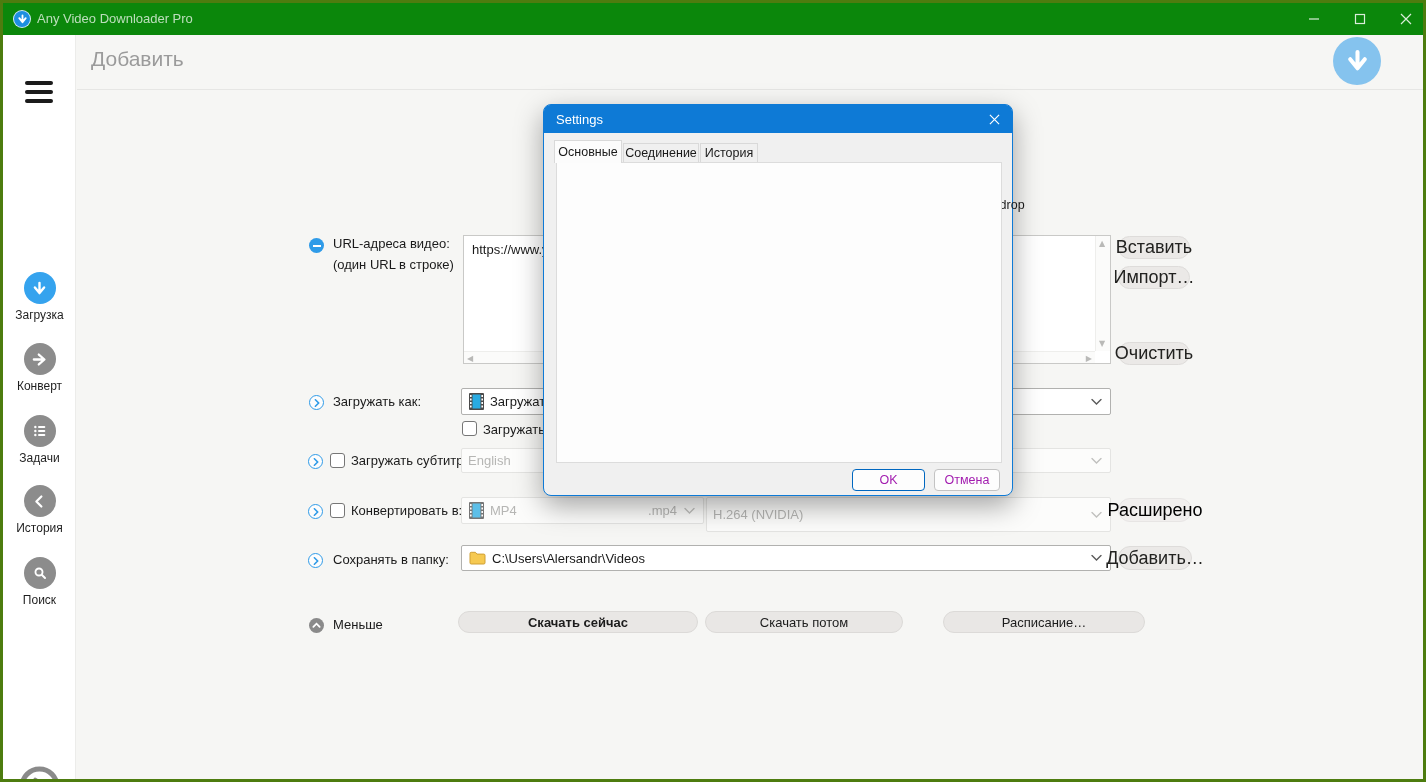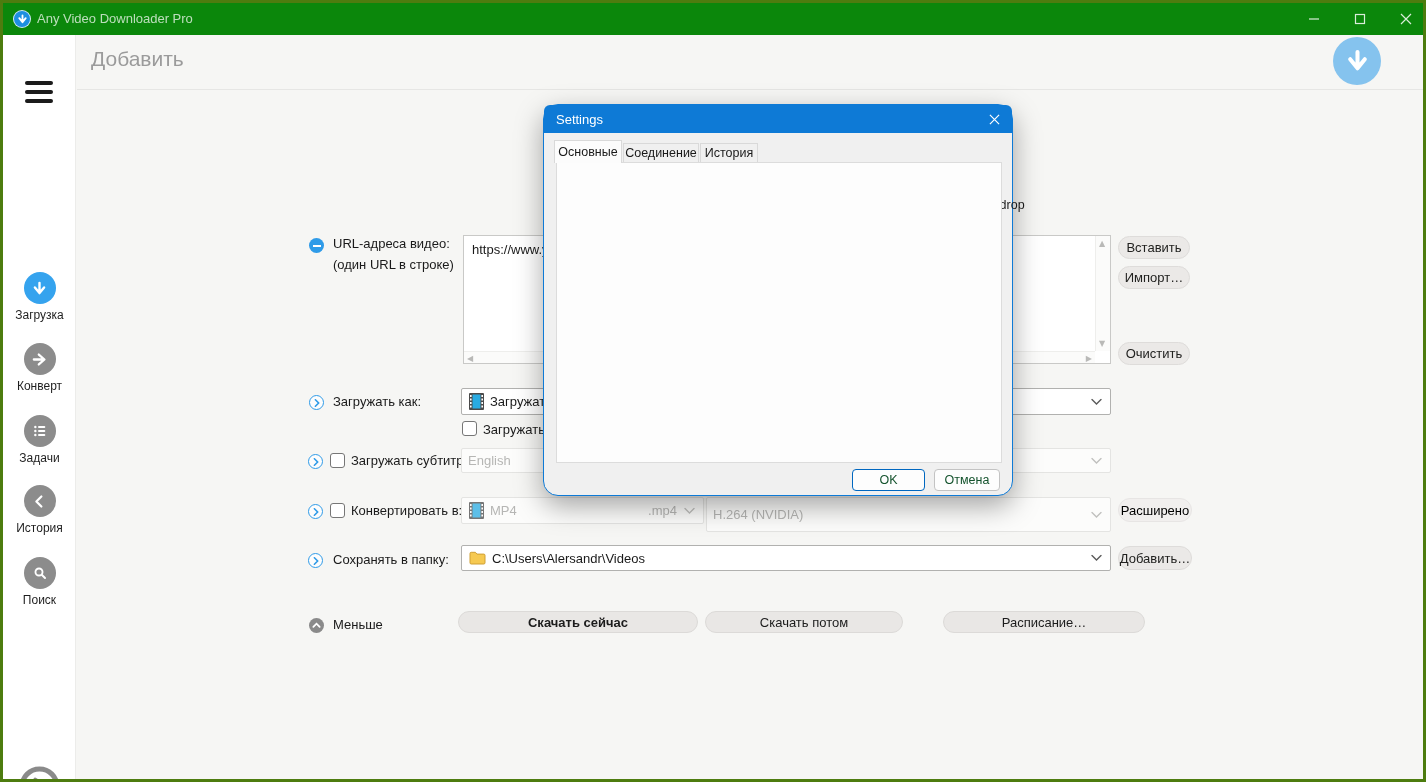--- a/index.html
+++ b/index.html
@@ -48,57 +48,57 @@
   .urlbox { position:absolute; left:460px; top:232px; width:648px; height:129px; background:#ffffff;
             border:1px solid #c9c9c7; }
   .url-text { position:absolute; left:8px; top:6px; font-size:13px; color:#1a1a1a; white-space:nowrap; }
   .vscroll { position:absolute; right:0; top:0; bottom:12px; width:15px; background:#fbfbfa;
              border-left:1px solid #eeeeec; }
   .hscroll { position:absolute; left:0; right:15px; bottom:0; height:12px; background:#fbfbfa;
              border-top:1px solid #eeeeec; }
   .sarrow { position:absolute; font-family:"DejaVu Sans", sans-serif; font-size:8px; color:#b9b9b7; }
 
   .pill { position:absolute; height:23px; background:#ebe9e7; border:1px solid #dedcda; border-radius:12px;
-          font-size:13px; color:#222220; display:flex; align-items:center; justify-content:center; cursor:pointer; }
+          font-size:18px; color:#222220; display:flex; align-items:center; justify-content:center; cursor:pointer; }
   .pill.disabled { color:#000000; background:#f1efee; border-color:#e7e5e4; cursor:default; }
   .action { position:absolute; top:608px; height:22px; background:#e9e7e5; border:1px solid #dcdad8;
             border-radius:14px; font-size:13px; color:#1c1c1c; display:flex; align-items:center;
             justify-content:center; cursor:pointer; }
 
   .combo { position:absolute; background:#ffffff; border:1px solid #b1b1af; border-radius:2px;
            display:flex; align-items:center; font-size:13px; color:#1a1a1a; }
   .combo.disabled { background:#fcfcfb; border-color:#e4e4e2; color:#b6b6b4; }
   .combo .ctext { margin-left:6px; white-space:nowrap; overflow:hidden; }
   .combo .chev { position:absolute; right:8px; top:50%; transform:translateY(-50%); }
   .cb { width:15px; height:15px; border:1px solid #767676; border-radius:3px; background:#fff;
         display:inline-flex; align-items:center; justify-content:center; flex:none; }
   .cb.checked { background:#0067c0; border-color:#0067c0; }
   .cb.checked::after { content:"✓"; color:#fff; font-size:11px; line-height:1; }
   .cb-abs { position:absolute; }
   .cb-label { position:absolute; font-size:13px; color:#1a1a1a; white-space:nowrap; }
 
   
   .dialog { position:absolute; left:540px; top:101px; width:470px; height:392px; background:#f0f0f0;
-            border:1.5px solid #0e7ad6; border-radius:15px; box-shadow:0 10px 28px rgba(0,0,0,.35); z-index:10;padding-left:48px; }
+            border:1.5px solid #0e7ad6; border-radius:8px; box-shadow:0 10px 28px rgba(0,0,0,.35); z-index:10;padding-left:48px; }
   .dlg-titlebar { position:absolute; left:0; top:0; right:0; height:28px; background:#0e7ad6;
                   border-radius:6px 6px 0 0; display:flex; align-items:center; }
   .dlg-title { margin-left:12px; font-size:13px; color:#ffffff; }
   .dlg-close { position:absolute; right:6px; top:3px; width:24px; height:22px; display:flex;
                align-items:center; justify-content:center; cursor:pointer; }
   .tab { position:absolute; font-size:12.5px; color:#1a1a1a; text-align:center; cursor:pointer;
          border:1px solid #d9d9d9; background:#f0f0f0; line-height:19px; }
   .tab.active { background:#fcfcfc; border-bottom:none; line-height:22px; z-index:3; }
   .dlg-panel { position:absolute; left:12px; top:57px; width:446px; height:301px; background:#fdfdfd;
                border:1px solid #dcdcdc; z-index:2; }
   .dlg-row { position:absolute; display:flex; align-items:center; gap:6px; }
   .dlg-row .lbl { font-size:12.5px; color:#1a1a1a; white-space:nowrap; }
   .radio { width:15px; height:15px; border-radius:50%; border:1px solid #8a8a8a; background:#fff; flex:none; }
   .radio.sel { border:4.5px solid #0067c0; }
   .dlg-btn { position:absolute; background:#fdfdfd; border:1px solid #c3c3c3; border-radius:4px;
-             font-size:12.5px; color:#14532d; display:flex; align-items:center; justify-content:center; cursor:pointer; }
+             font-size:12.5px; color:#a21caf; display:flex; align-items:center; justify-content:center; cursor:pointer; }
   .dlg-btn.primary { border:1px solid #0067c0; }
   svg { display:block; }
 </style>
 </head>
 <body>
 
 <div class="app">
 
   <div class="titlebar">
     <span class="tb-icon">

